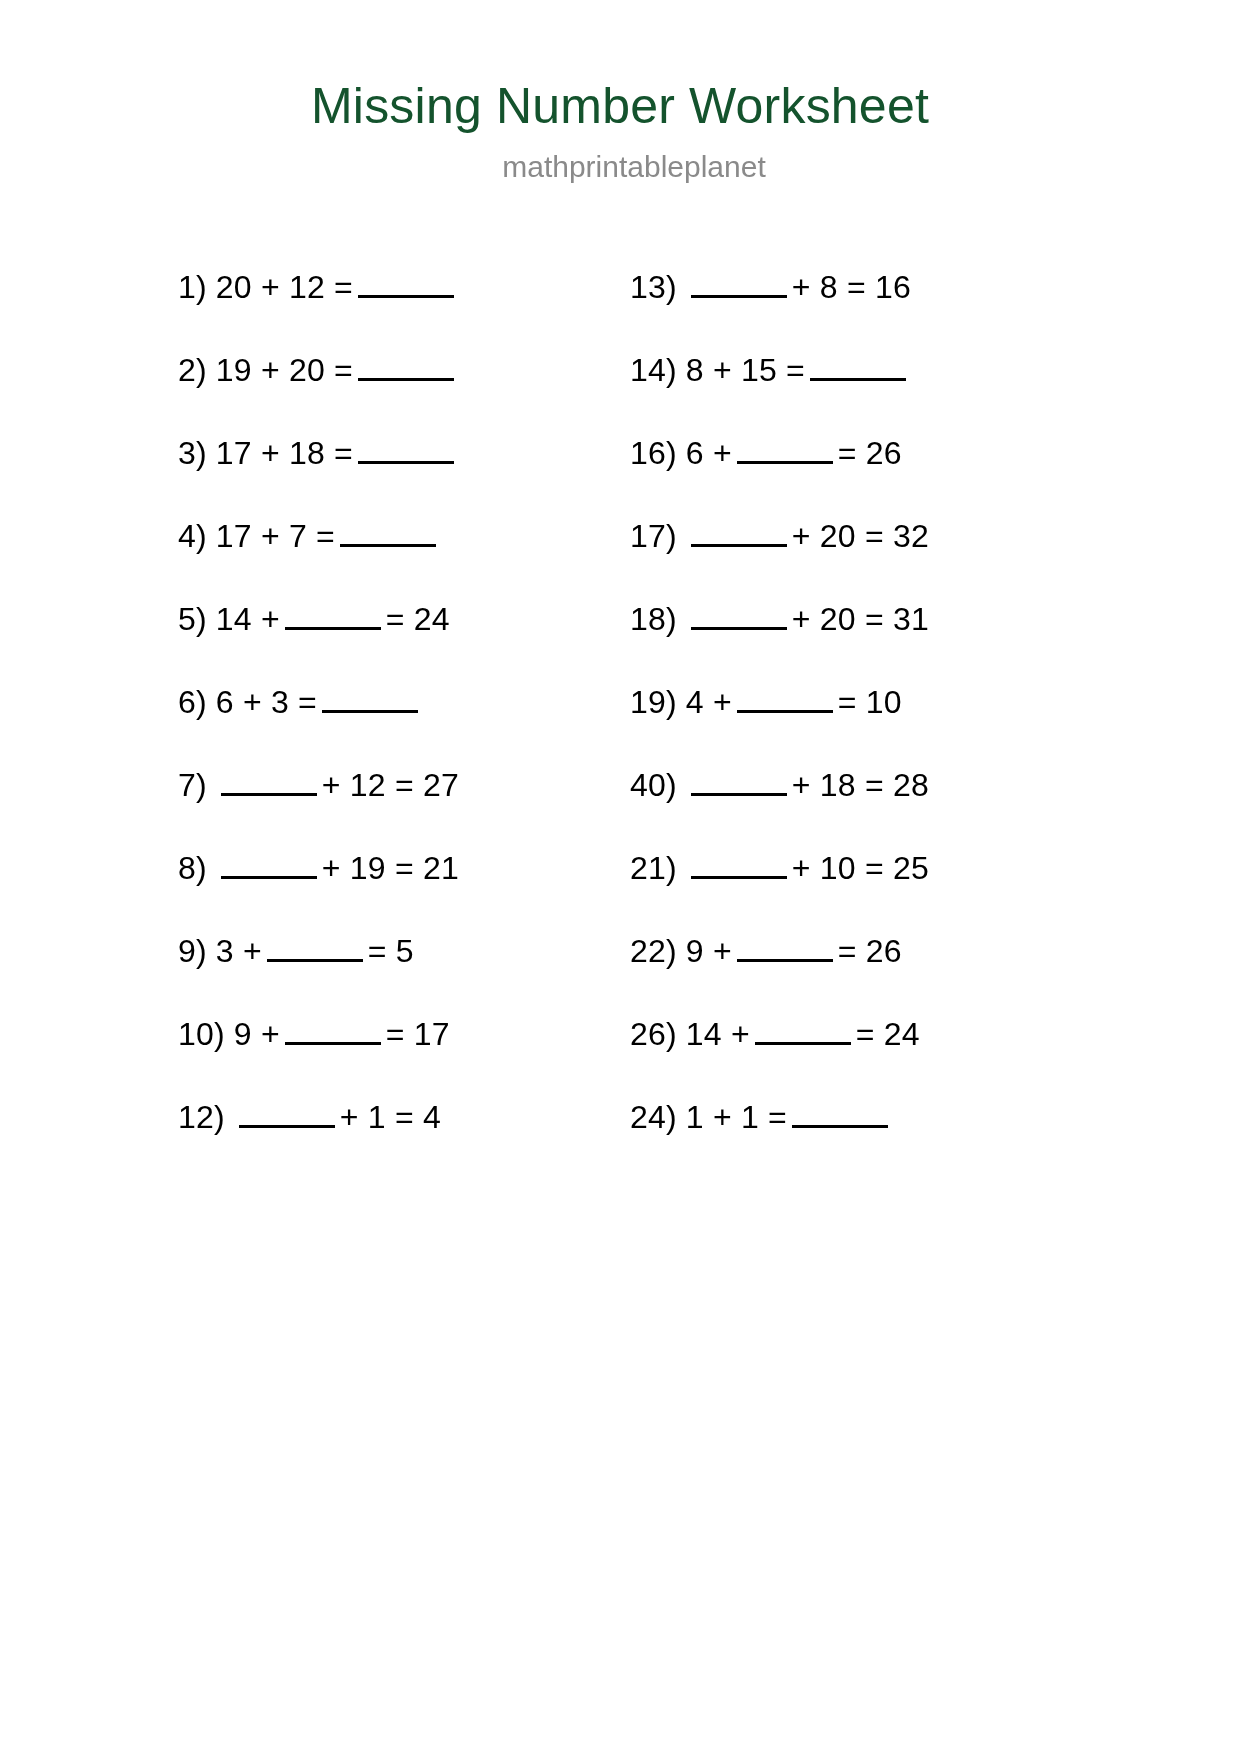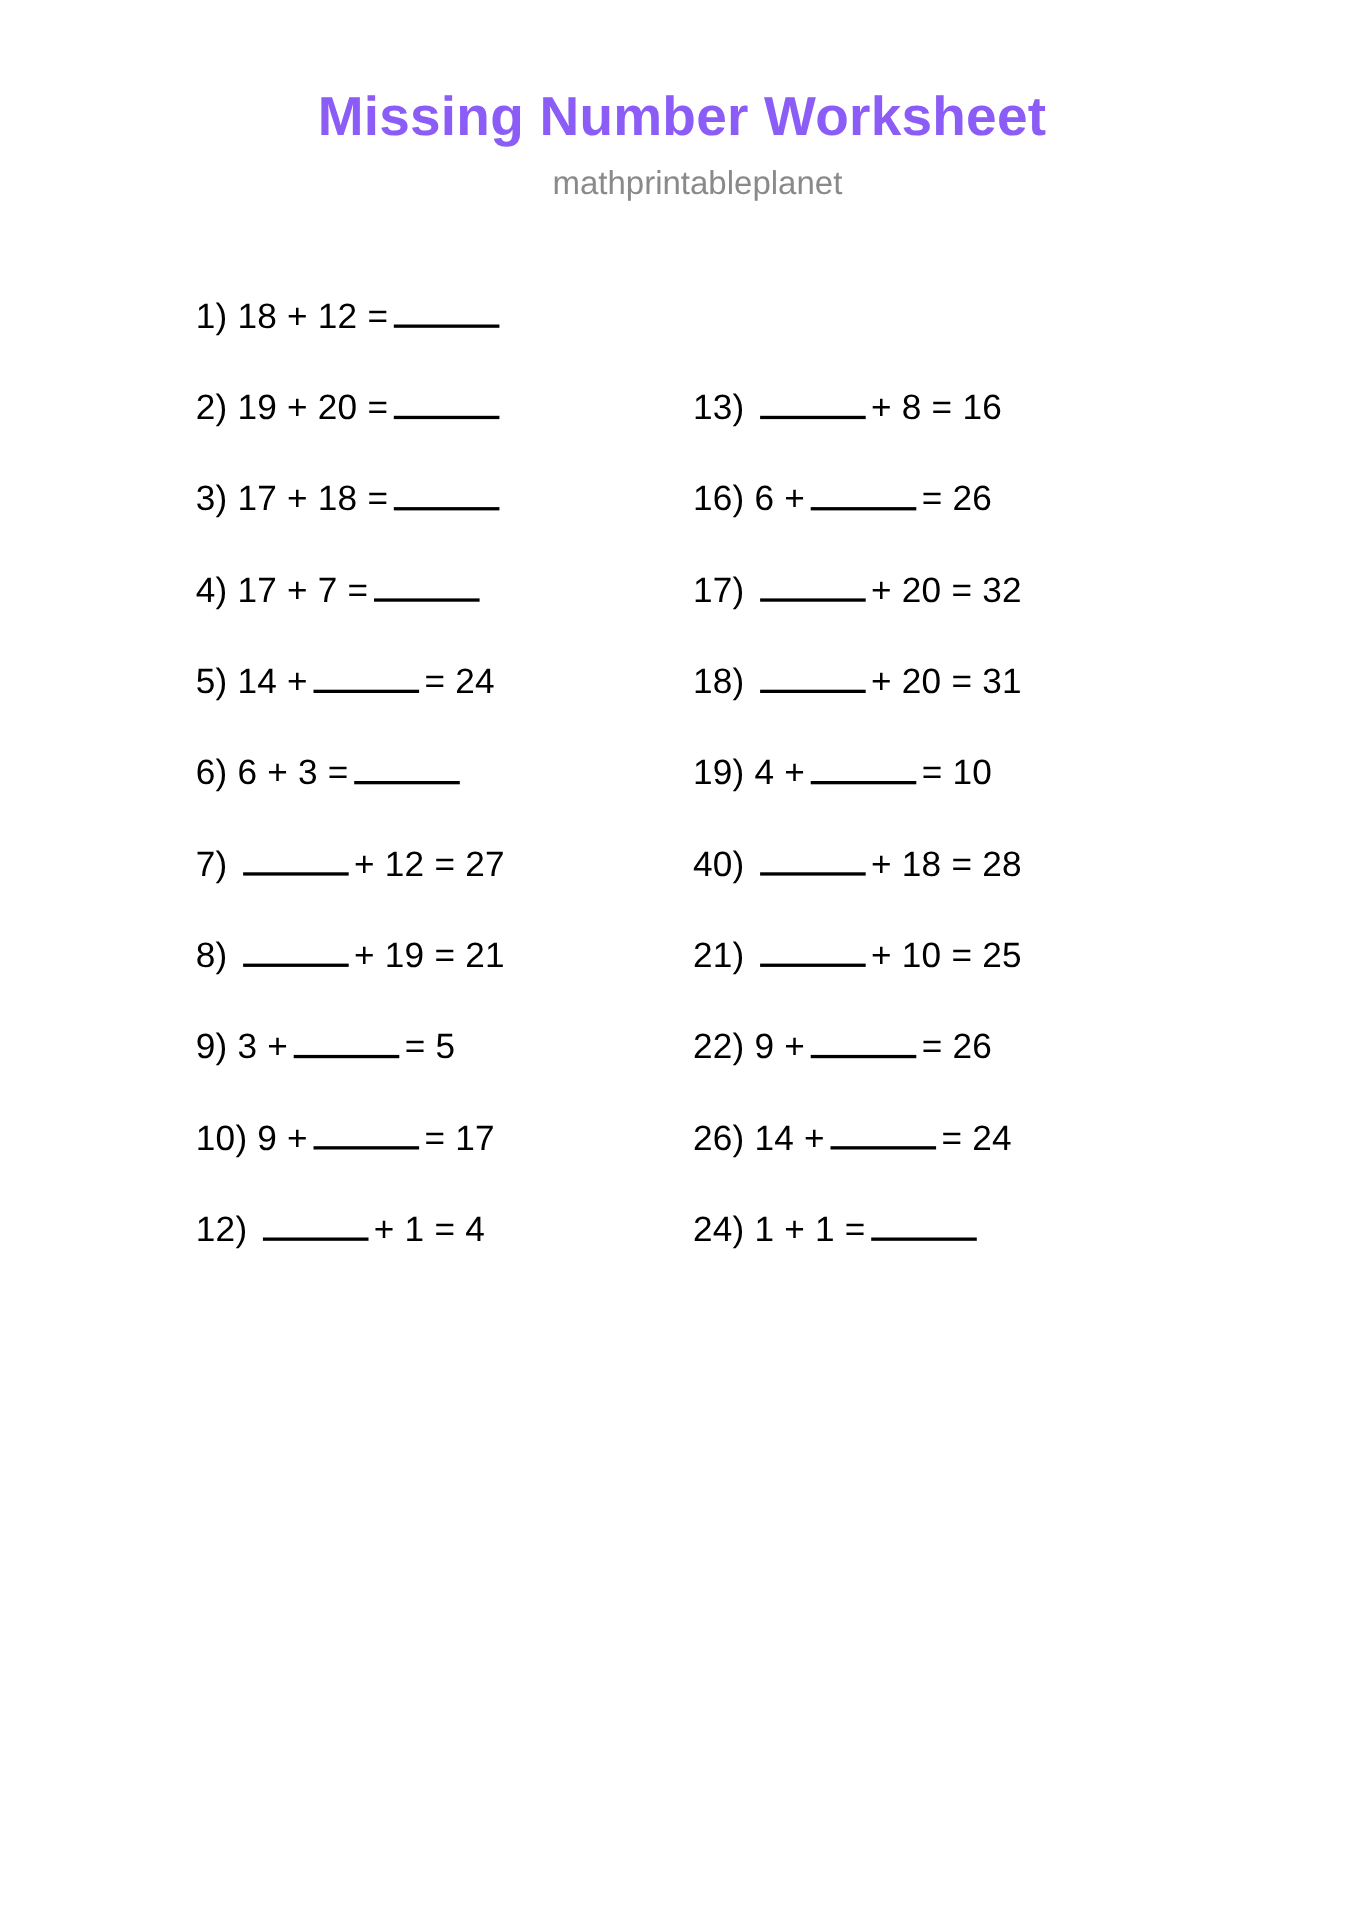--- a/index.html
+++ b/index.html
@@ -21,24 +21,24 @@
     box-sizing: border-box;
     padding: 0;
     position: relative;
   }
   .header {
     text-align: center;
     padding-top: 78px;
   }
   .title {
     font-size: 50px;
-    font-weight: 700;
+    font-weight: 400;
     letter-spacing: 0.2px;
     line-height: 1.15;
-    color: #8b5cf6;
+    color: #14532d;
     margin: 0;
   }
   .subtitle {
     font-size: 30px;
     font-weight: 400;
     color: #8a8a8a;
     margin: 14px 0 16px 0;
     line-height: 1.1;
     padding-left: 28px;
   }
@@ -91,21 +91,21 @@
 
   <div class="header">
     <h1 class="title">Missing Number Worksheet</h1>
     <p class="subtitle">mathprintableplanet</p>
   </div>
 
   <div class="problems">
     <div class="column left" id="col-left">
         <div class="problem">
           <span class="pnum">1)</span>
-          <span class="ptext">18 + 12 =</span>
+          <span class="ptext">20 + 12 =</span>
           <span class="blank"></span>
         </div>
         <div class="problem">
           <span class="pnum">2)</span>
           <span class="ptext">19 + 20 =</span>
           <span class="blank"></span>
         </div>
         <div class="problem">
           <span class="pnum">3)</span>
           <span class="ptext">17 + 18 =</span>
@@ -155,20 +155,25 @@
           <span class="ptext">+ 1 = 4</span>
         </div>
       </div>
     <div class="column right" id="col-right">
         <div class="problem">
           <span class="pnum">13)</span>
           <span class="blank"></span>
           <span class="ptext">+ 8 = 16</span>
         </div>
         <div class="problem">
+          <span class="pnum">14)</span>
+          <span class="ptext">8 + 15 =</span>
+          <span class="blank"></span>
+        </div>
+        <div class="problem">
           <span class="pnum">16)</span>
           <span class="ptext">6 +</span>
           <span class="blank"></span>
           <span class="ptext">= 26</span>
         </div>
         <div class="problem">
           <span class="pnum">17)</span>
           <span class="blank"></span>
           <span class="ptext">+ 20 = 32</span>
         </div>

